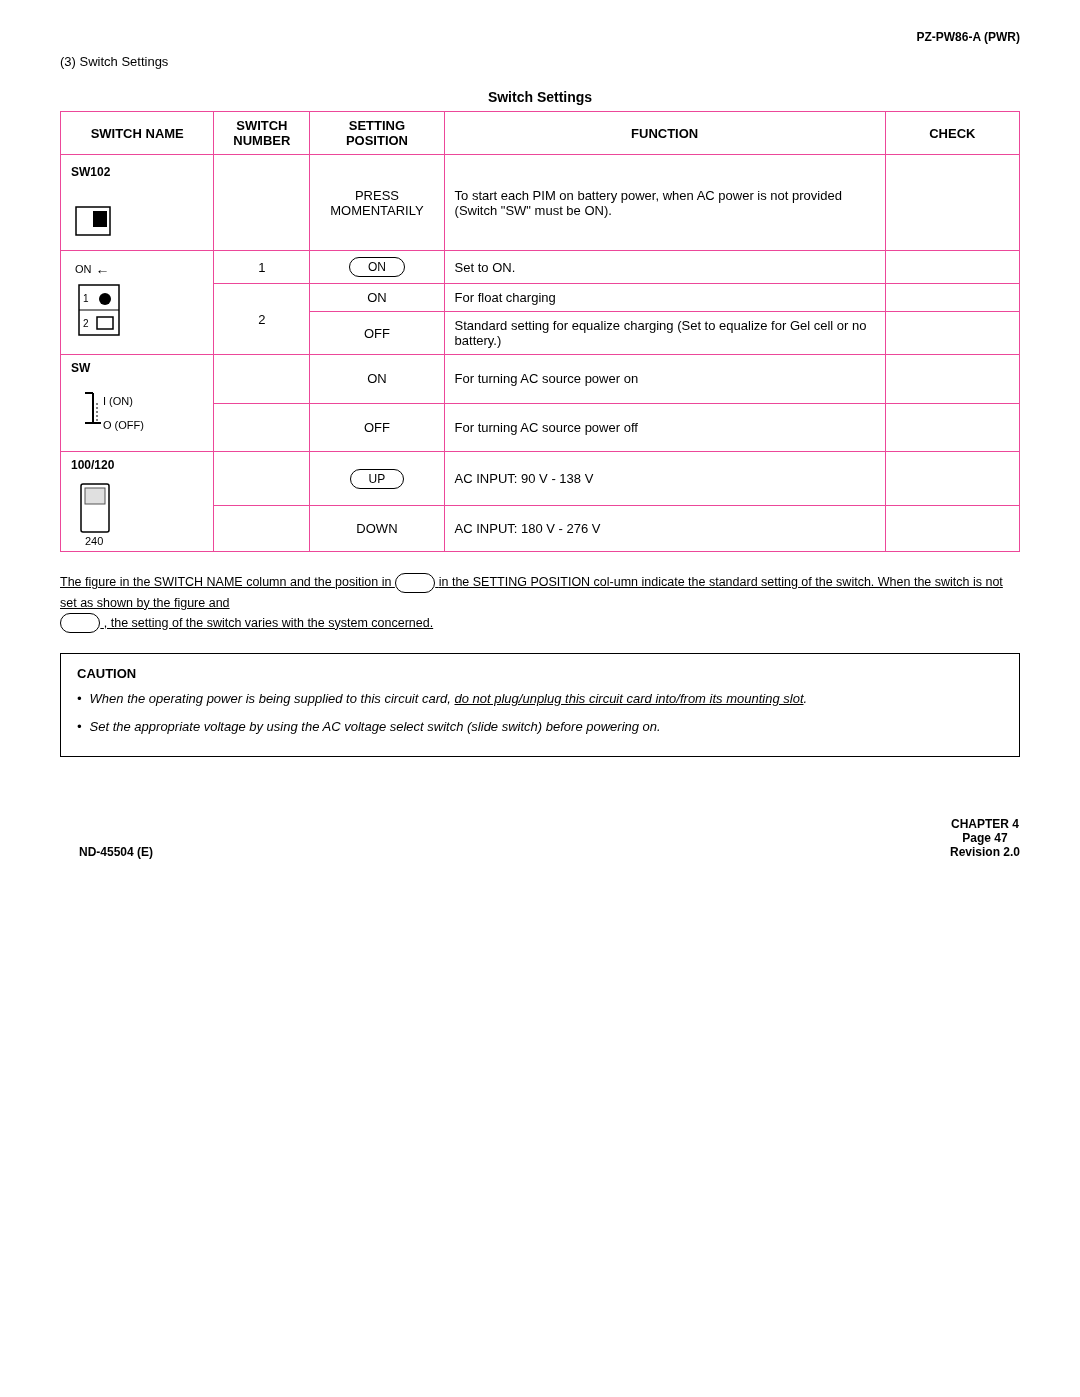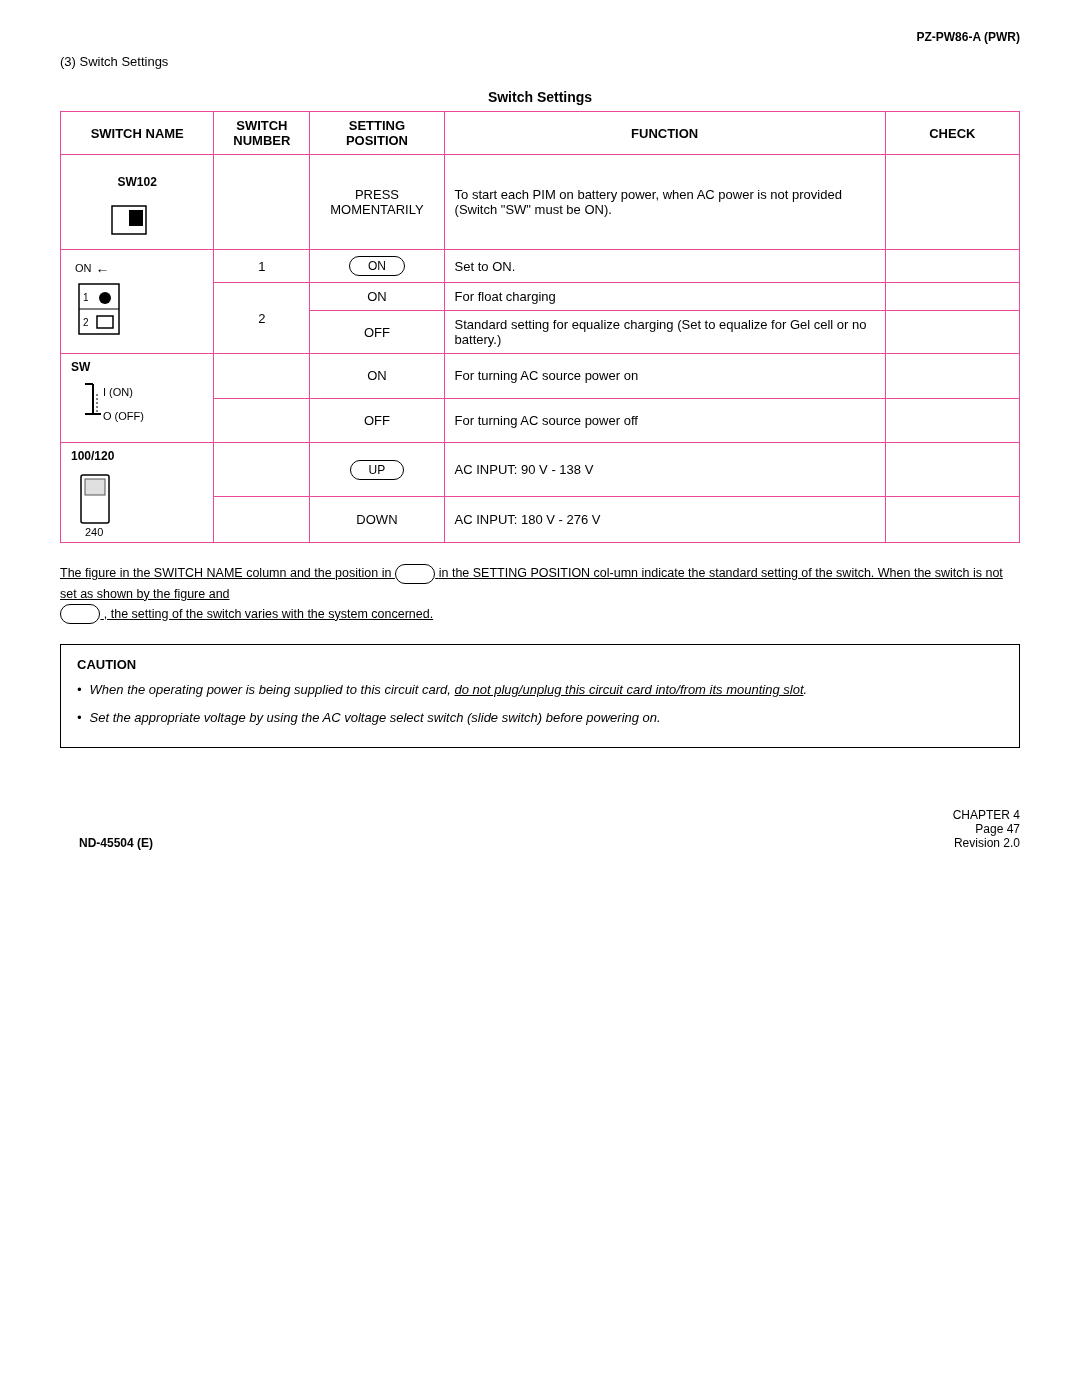--- a/index.html
+++ b/index.html
@@ -59,23 +59,23 @@
       border-radius: 20px;
       padding: 2px 18px;
       font-size: 12px;
       background: #fff;
     }
 
     
     .sw102-drawing {
       display: flex;
       flex-direction: column;
-      align-items: center;
-      gap: 9px;
-      margin-top: 14px;
+      align-items: flex-start;
+      gap: 20px;
+      margin-top: 4px;
     }
 
     .sw-dip-drawing {
       display: flex;
       flex-direction: column;
       align-items: flex-start;
       font-size: 12px;
       gap: 2px;
       padding: 4px;
     }
@@ -84,21 +84,21 @@
       display: flex;
       align-items: center;
       gap: 2px;
     }
 
     .sw-toggle-drawing {
       display: flex;
       flex-direction: column;
       align-items: flex-start;
       font-size: 12px;
-      gap: 2px;
+      gap: 10px;
     }
 
     .sw-slide-drawing {
       display: flex;
       flex-direction: column;
       align-items: flex-start;
       font-size: 12px;
       gap: 8px;
     }
 
@@ -139,21 +139,21 @@
     .underline { text-decoration: underline; }
 
     .page-footer {
       margin-top: 60px;
       display: flex;
       justify-content: space-between;
       align-items: flex-end;
       font-size: 12px;
     }
     .footer-left { font-weight: bold; padding-left: 19px; }
-    .footer-right { text-align: right; font-weight: normal; margin-left: 9px; }
+    .footer-right { text-align: center; font-weight: bold; margin-left: 9px; }
 
     
     svg { overflow: visible; }
   </style>
 </head>
 <body>
 
 <div class="page-header">
   <span>PZ-PW86-A (PWR)</span>
 </div>

